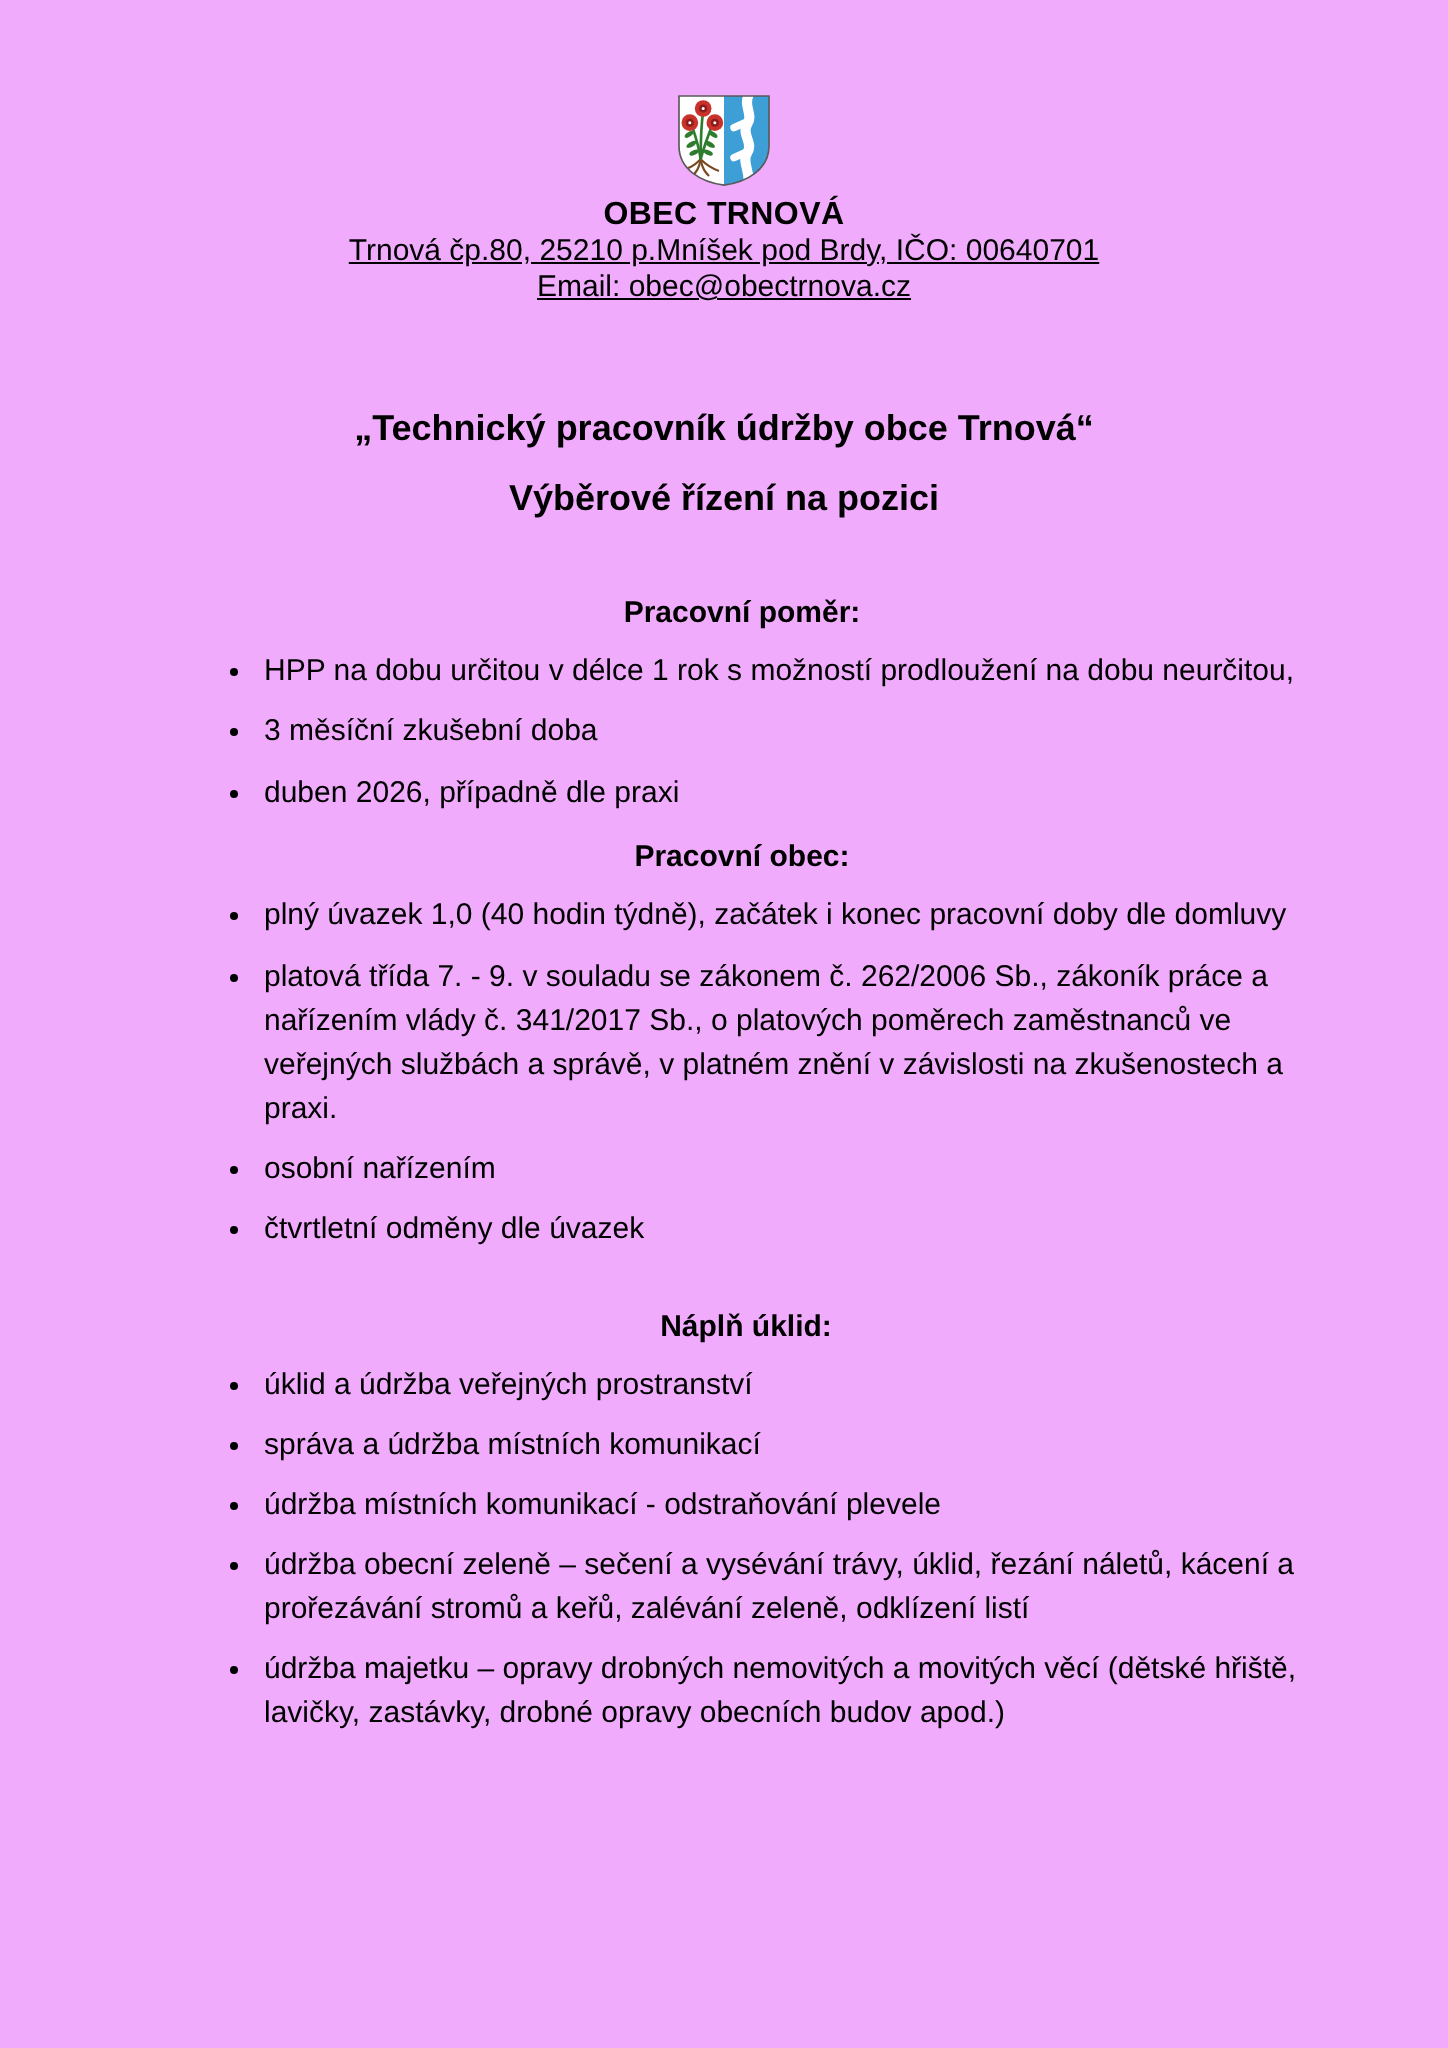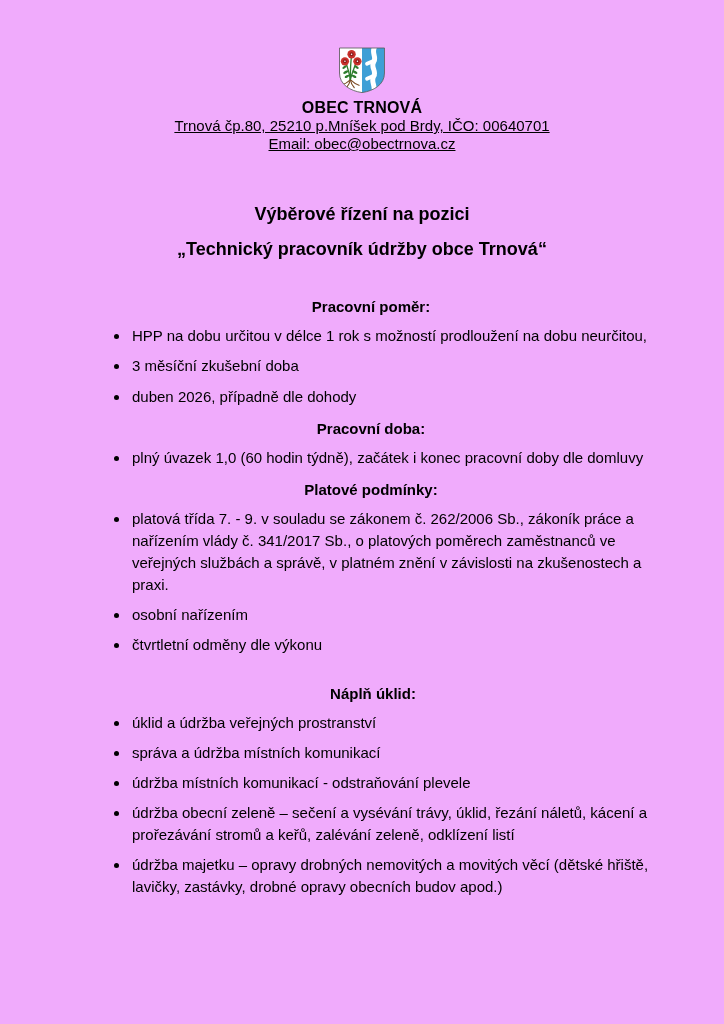--- a/index.html
+++ b/index.html
@@ -101,53 +101,52 @@
         </g>
         <path d="M3,2 H57 V32 C57,46 44,53.5 30,55.5 C16,53.5 3,46 3,32 Z" fill="none" stroke-width="1" stroke="#5A5A5A"></path>
       </svg>
     </div>
     <div class="org-name">OBEC TRNOVÁ</div>
     <div class="hline">Trnová čp.80, 25210 p.Mníšek pod Brdy, IČO: 00640701</div>
     <div class="hline link">Email: obec@obectrnova.cz</div>
   </header>
 
   <div class="title-block">
+    <div class="title-line">„Technický pracovník údržby obce Trnová“</div>
     <div class="title-line">Výběrové řízení na pozici</div>
-    <div class="title-line">„Technický pracovník údržby obce Trnová“</div>
   </div>
 
   <main class="content">
 
     <section>
       <h2 class="sec-heading">Pracovní poměr:</h2>
       <ul class="sec-list tight">
         <li>HPP na dobu určitou v délce 1 rok s možností prodloužení na dobu neurčitou,</li>
         <li>3 měsíční zkušební doba</li>
       </ul>
     </section>
 
     <section>
       <ul class="sec-list">
-        <li>duben 2026, případně dle dohody</li>
+        <li>duben 2026, případně dle praxi</li>
       </ul>
     </section>
 
     <section>
-      <h2 class="sec-heading">Pracovní doba:</h2>
+      <h2 class="sec-heading">Pracovní obec:</h2>
       <ul class="sec-list">
-        <li>plný úvazek 1,0 (60 hodin týdně), začátek i konec pracovní doby dle domluvy</li>
+        <li>plný úvazek 1,0 (40 hodin týdně), začátek i konec pracovní doby dle domluvy</li>
       </ul>
     </section>
 
     <section>
-      <h2 class="sec-heading">Platové podmínky:</h2>
       <ul class="sec-list">
         <li>platová třída 7. - 9. v souladu se zákonem č. 262/2006 Sb., zákoník práce a nařízením vlády č. 341/2017 Sb., o platových poměrech zaměstnanců ve veřejných službách a správě, v platném znění v závislosti na zkušenostech a praxi.</li>
         <li>osobní nařízením</li>
-        <li>čtvrtletní odměny dle výkonu</li>
+        <li>čtvrtletní odměny dle úvazek</li>
       </ul>
     </section>
 
     <section>
       <h2 class="sec-heading spaced indent-sm">Náplň úklid:</h2>
       <ul class="sec-list">
         <li>úklid a údržba veřejných prostranství</li>
         <li>správa a údržba místních komunikací</li>
         <li>údržba místních komunikací - odstraňování plevele</li>
         <li>údržba obecní zeleně – sečení a vysévání trávy, úklid, řezání náletů, kácení a prořezávání stromů a keřů, zalévání zeleně, odklízení listí</li>

